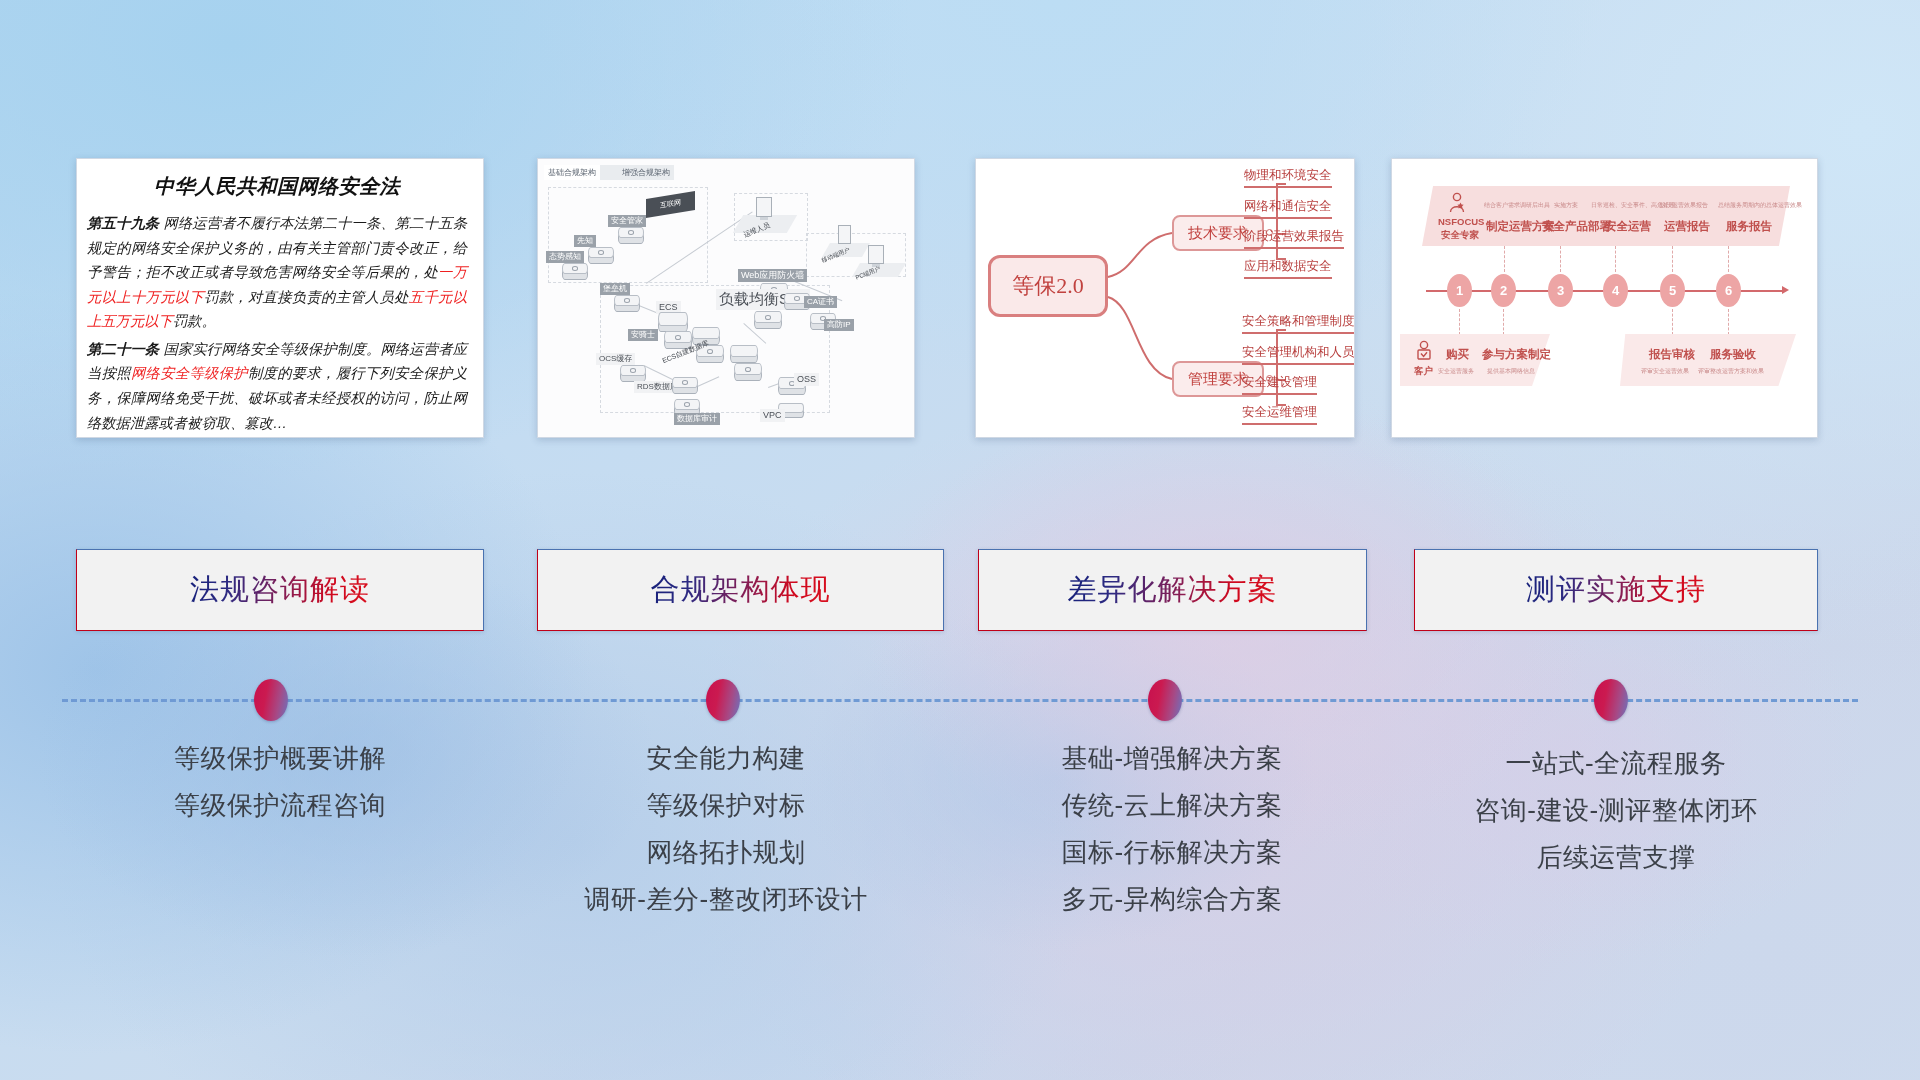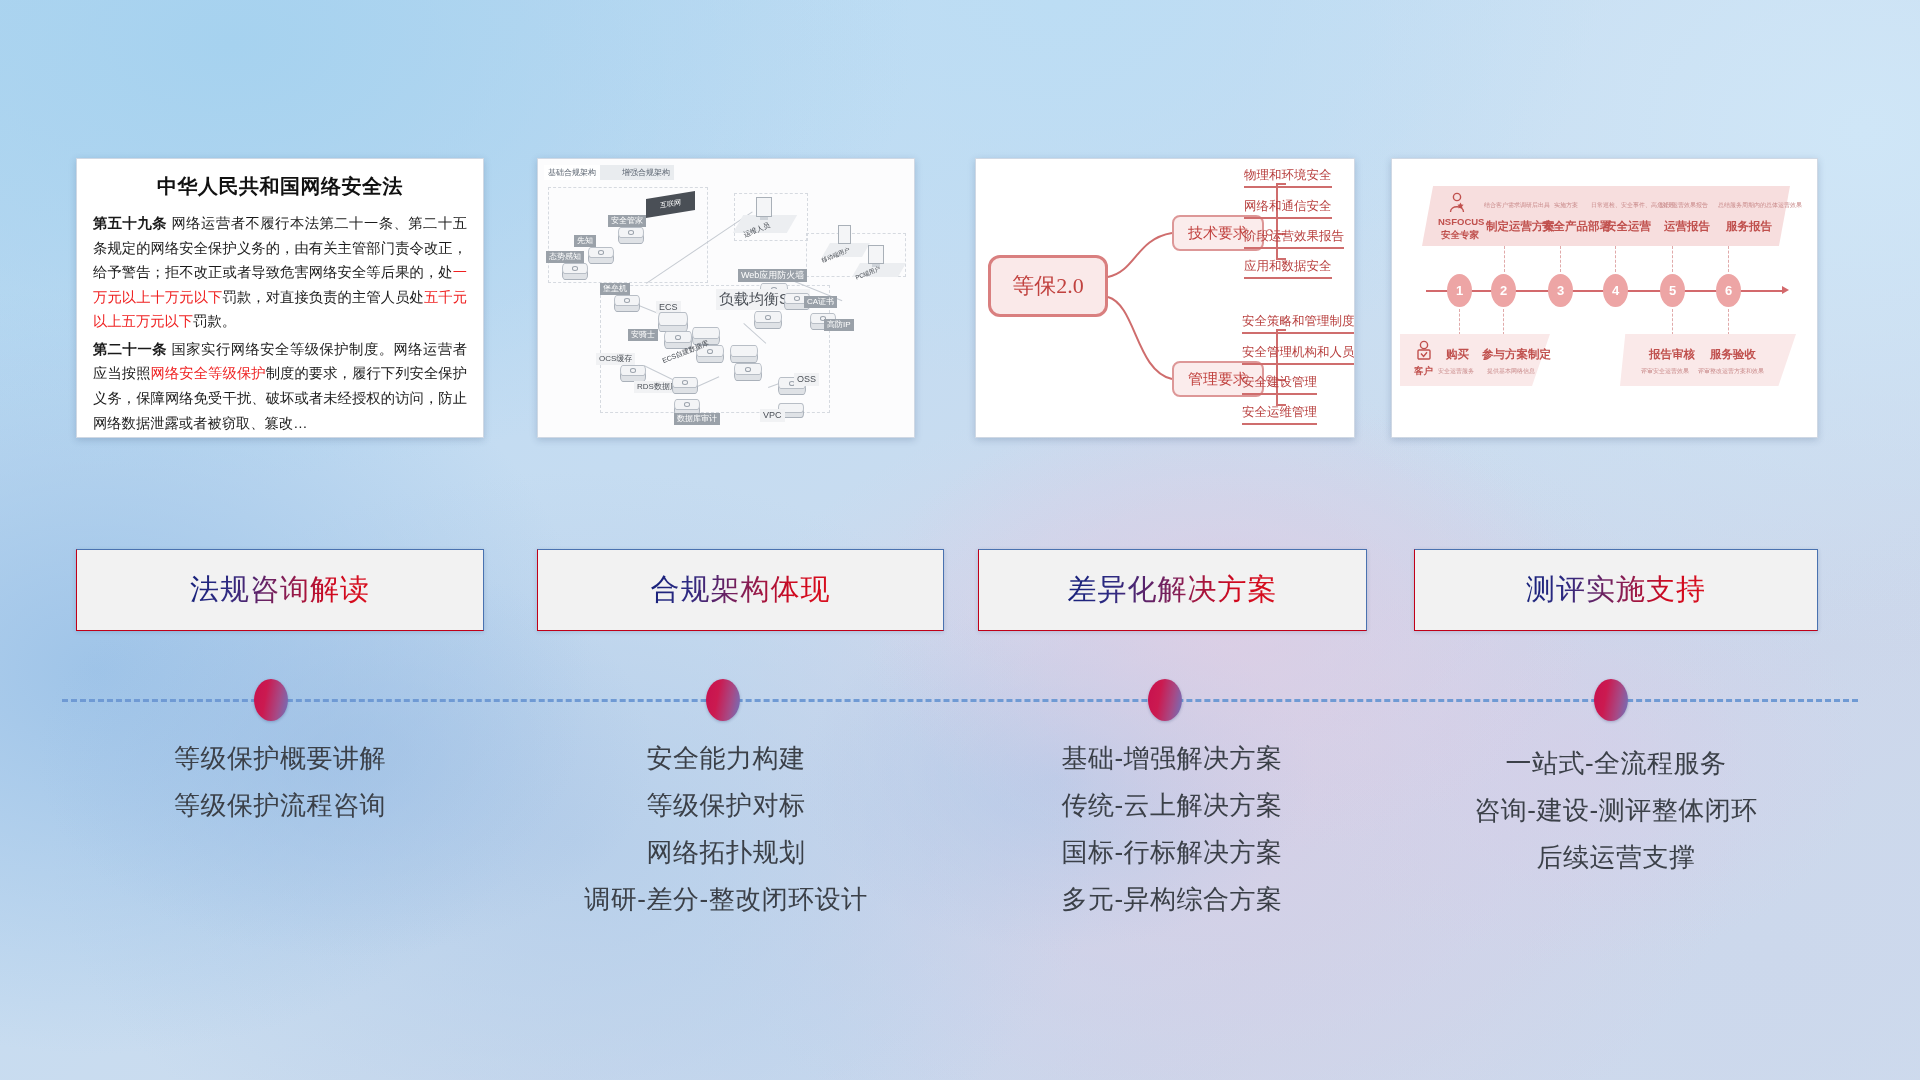--- a/index.html
+++ b/index.html
@@ -37,21 +37,21 @@
   .card {
     position: absolute;
     background: #fff;
     border: 1px solid #cfd8e4;
     box-shadow: 0 2px 7px rgba(40,70,110,.22);
     overflow: hidden;
   }
   .card-inner { position: absolute; inset: 0; }
 
   
-  .law { padding: 14px 16px 10px 16px; }
+  .law { padding: 14px 16px 10px 10px; font-style: italic; }
   .law-title {
     text-align: center;
     font-size: 20px; font-weight: bold; color: #111;
     letter-spacing: .5px;
     margin-bottom: 11px;
   }
   .law-p {
     font-size: 14.3px; line-height: 1.72; color: #1a1a1a;
     text-align: justify; margin-bottom: 3px;
   }

